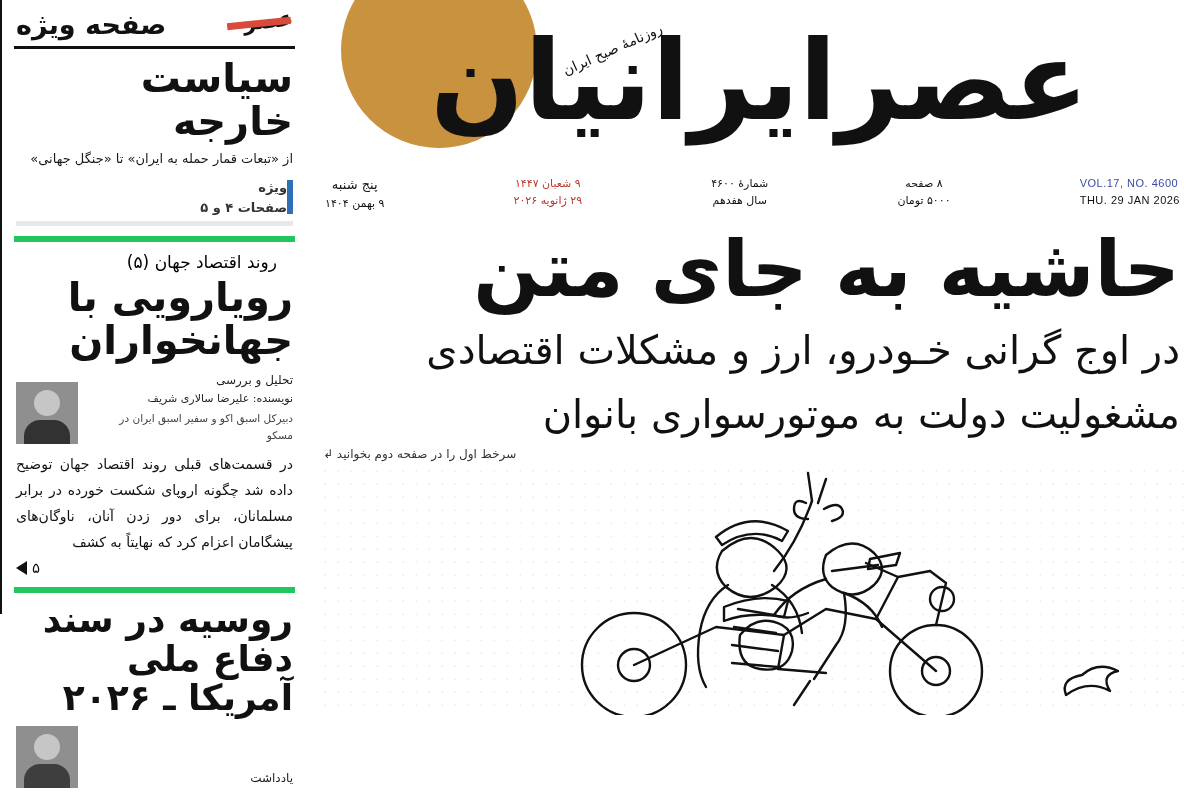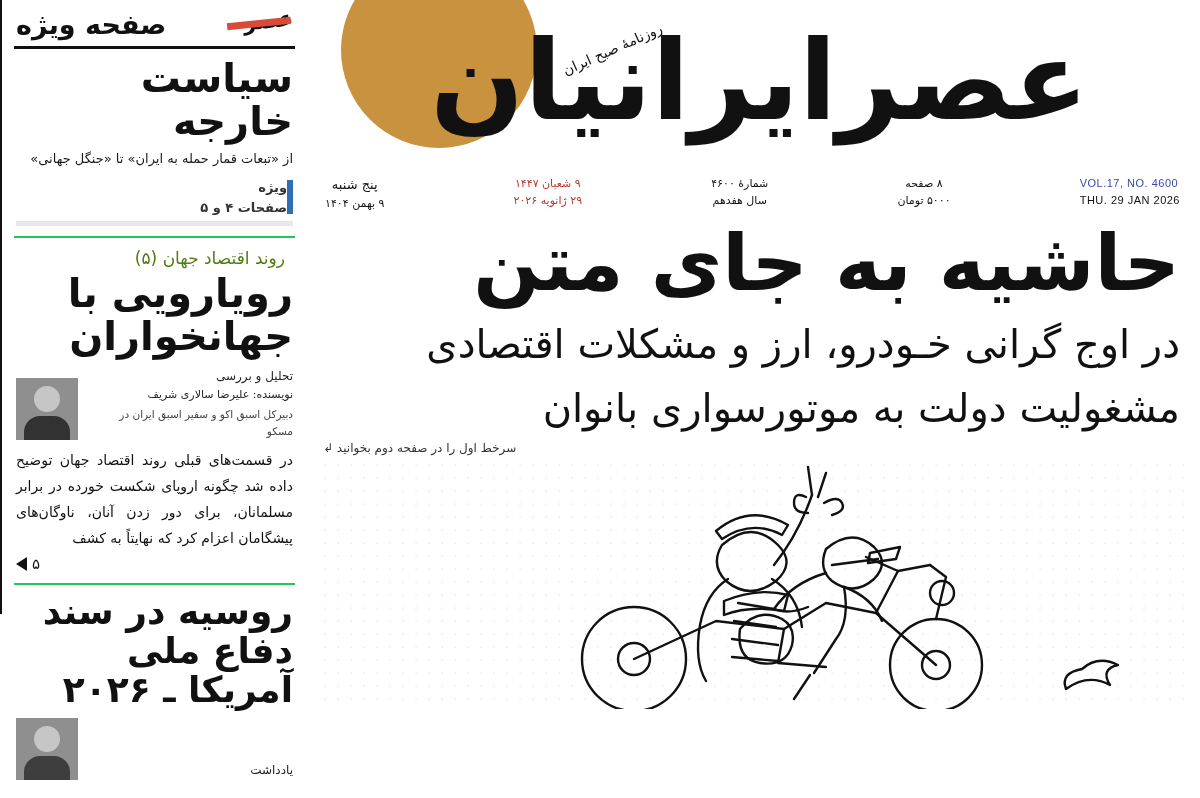--- a/index.html
+++ b/index.html
@@ -65,21 +65,21 @@
     position: absolute;
     top: 14px;
     right: 2px;
     width: 64px;
     height: 7px;
     background: #d84a3a;
     transform: rotate(-6deg);
   }
 
   .side-block {
-    border-bottom: 2px solid #22c55e;
+    border-bottom: 6px solid #22c55e;
     padding: 8px 2px 10px 2px;
   }
   .side-block:last-child { border-bottom: none; }
 
   .side-head {
     font-size: 40px;
     font-weight: bold;
     line-height: 1.08;
     text-align: right;
     letter-spacing: -1px;
@@ -88,22 +88,22 @@
   .side-kicker {
     font-size: 13px;
     line-height: 1.6;
     text-align: right;
     margin-top: 6px;
     color: #1a1a1a;
   }
   .side-sub {
     font-size: 17px;
     text-align: right;
-    margin: 2px 8px 4px 0;
-    color: #4d7c0f;
+    margin: 2px 16px 4px 0;
+    color: #000000;
   }
   .meta-row {
     display: flex;
     align-items: flex-start;
     gap: 0;
     margin-top: 8px;
     justify-content: flex-start;
   }
   .blue-bar {
     width: 6px;
@@ -260,21 +260,21 @@
     direction: ltr;
   }
   .info-cell.lat .l2 { color: #111; }
 
   .headline {
     text-align: right;
     font-size: 78px;
     font-weight: bold;
     line-height: 1.12;
     letter-spacing: -2px;
-    margin: 2px 6px 0 0;
+    margin: 8px 6px 0 0;
   }
   .subhead {
     text-align: right;
     font-size: 40px;
     line-height: 1.35;
     margin: 10px 6px 0 0;
     letter-spacing: -0.5px;
   }
   .refline {
     text-align: left;

